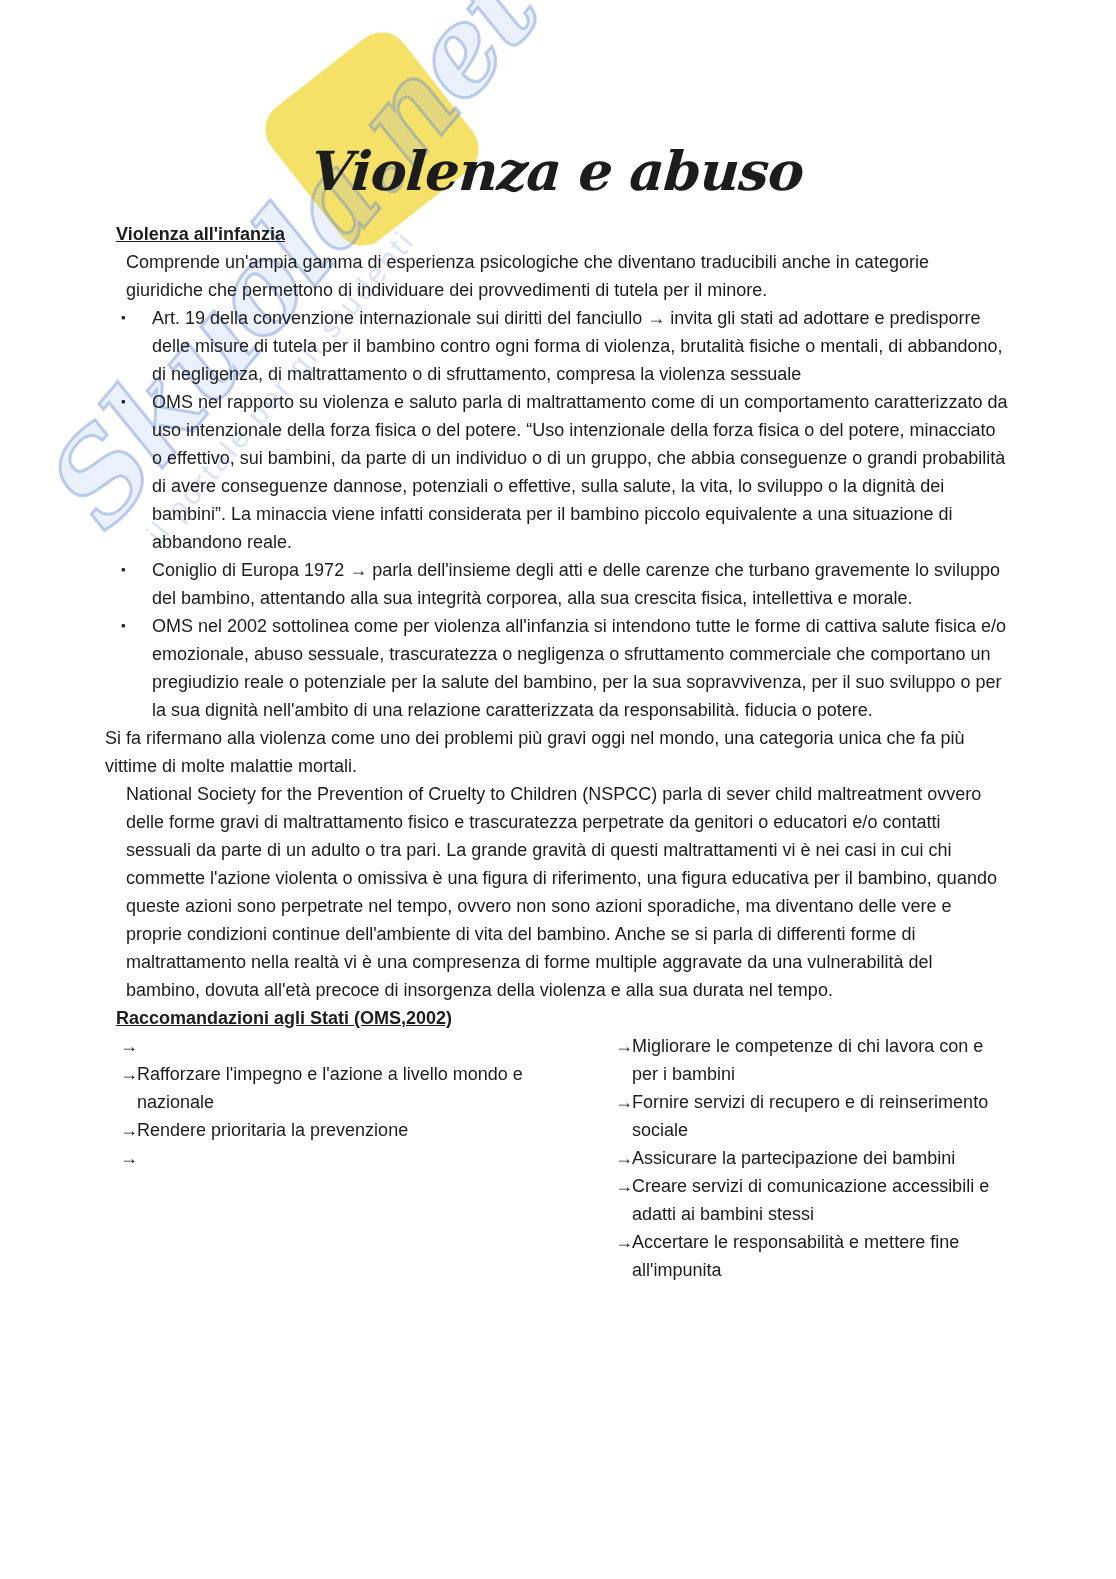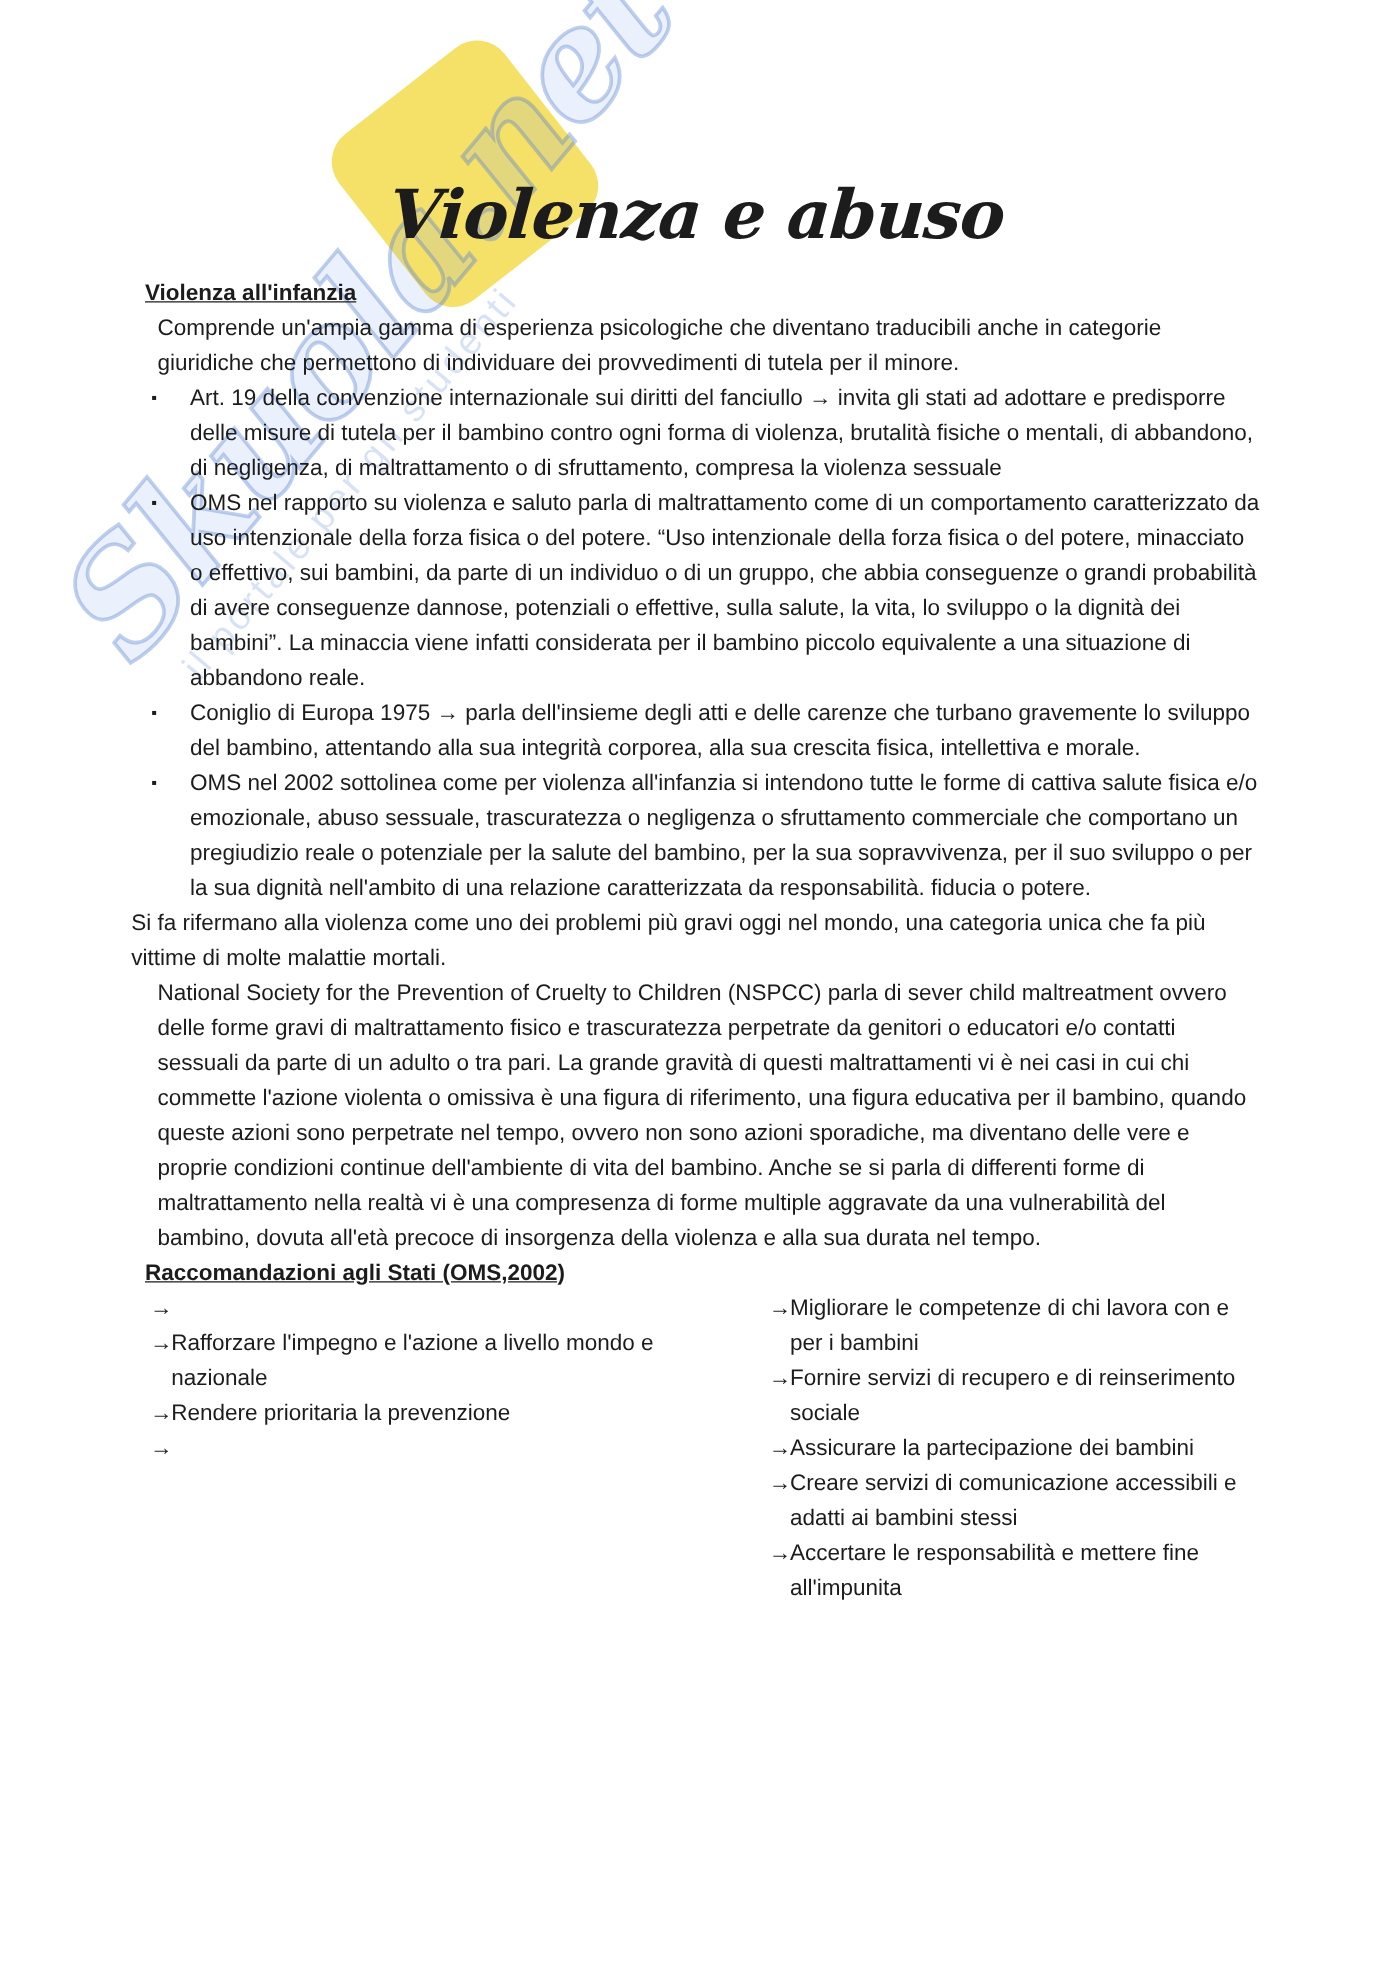--- a/index.html
+++ b/index.html
@@ -137,21 +137,21 @@
 <div class="content">
 
   <h1 class="doc-title">Violenza e abuso</h1>
 
   <h2 class="sec-heading">Violenza all'infanzia</h2>
   <p class="body-text">Comprende un'ampia gamma di esperienza psicologiche che diventano traducibili anche in categorie giuridiche che permettono di individuare dei provvedimenti di tutela per il minore.</p>
 
   <ul class="square-list">
     <li>Art. 19 della convenzione internazionale sui diritti del fanciullo → invita gli stati ad adottare e predisporre delle misure di tutela per il bambino contro ogni forma di violenza, brutalità fisiche o mentali, di abbandono, di negligenza, di maltrattamento o di sfruttamento, compresa la violenza sessuale</li>
     <li>OMS nel rapporto su violenza e saluto parla di maltrattamento come di un comportamento caratterizzato da uso intenzionale della forza fisica o del potere.  “Uso intenzionale della forza fisica o del potere, minacciato o effettivo, sui bambini, da parte di un individuo o di un gruppo, che abbia conseguenze o grandi probabilità di avere conseguenze dannose, potenziali o effettive, sulla salute, la vita, lo sviluppo o la dignità dei bambini”. La minaccia viene infatti considerata per il bambino piccolo equivalente a una situazione di abbandono reale.</li>
-    <li>Coniglio di Europa 1975 → parla dell'insieme degli atti e delle carenze che turbano gravemente lo sviluppo del bambino, attentando alla sua integrità corporea, alla sua crescita fisica, intellettiva e morale.</li>
+    <li>Coniglio di Europa 1972 → parla dell'insieme degli atti e delle carenze che turbano gravemente lo sviluppo del bambino, attentando alla sua integrità corporea, alla sua crescita fisica, intellettiva e morale.</li>
     <li>OMS nel 2002 sottolinea come per violenza all'infanzia si intendono tutte le forme di cattiva salute fisica e/o emozionale, abuso sessuale, trascuratezza o negligenza o sfruttamento commerciale che comportano un pregiudizio reale o potenziale per la salute del bambino, per la sua sopravvivenza, per il suo sviluppo o per la sua dignità nell'ambito di una relazione caratterizzata da responsabilità. fiducia o potere.</li>
   </ul>
 
   <p class="body-text indented">Si fa rifermano alla violenza come uno dei problemi più gravi oggi nel mondo, una categoria unica che fa più vittime di molte malattie mortali.</p>
 
   <p class="body-text">National Society for the Prevention of Cruelty to Children (NSPCC) parla di sever child maltreatment ovvero delle forme gravi di maltrattamento fisico e trascuratezza perpetrate da genitori o educatori e/o contatti sessuali da parte di un adulto o tra pari. La grande gravità di questi maltrattamenti vi è nei casi in cui chi commette l'azione violenta o omissiva è una figura di riferimento, una figura educativa per il bambino, quando queste azioni sono perpetrate nel tempo, ovvero non sono azioni sporadiche, ma diventano delle vere e proprie condizioni continue dell'ambiente di vita del bambino. Anche se si parla di differenti forme di maltrattamento nella realtà vi è una compresenza di forme multiple aggravate da una vulnerabilità del bambino, dovuta all'età precoce di insorgenza della violenza e alla sua durata nel tempo.</p>
 
   <h2 class="sec-heading">Raccomandazioni agli Stati (OMS,2002)</h2>
 
   <div class="two-col">

